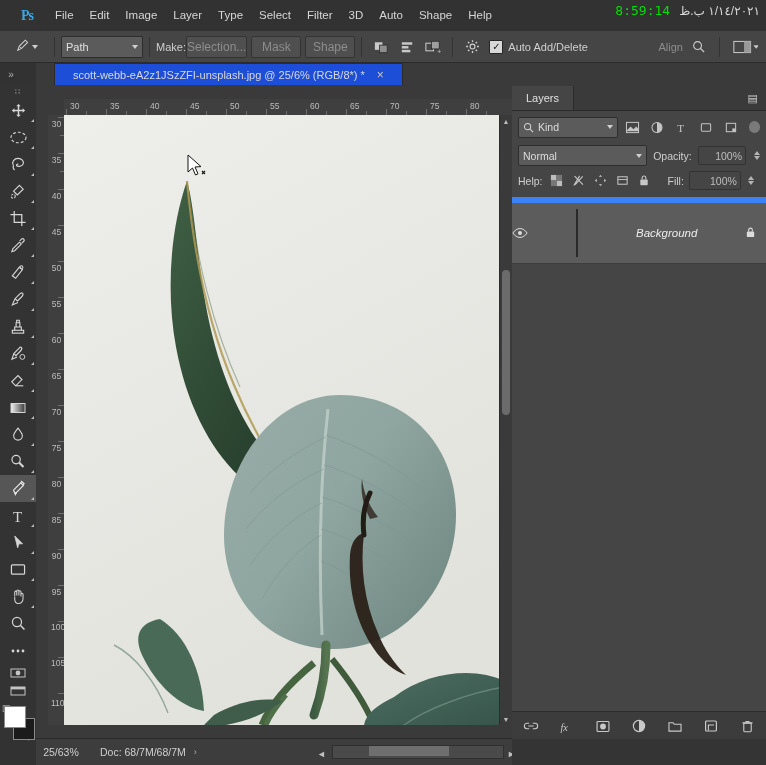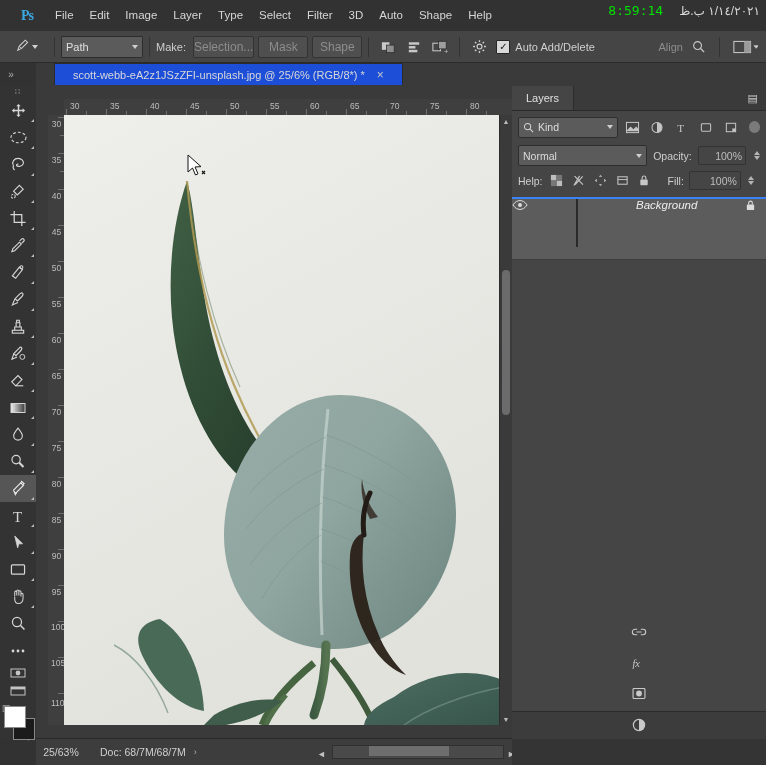--- a/index.html
+++ b/index.html
@@ -24,21 +24,21 @@
     color:#3aa8e0;font-weight:bold;font-size:14px;font-family:"Liberation Serif",serif;
     letter-spacing:-1px;
     padding-left:7px;
   }
   .menu-items{display:flex;align-items:center;height:37px;}
   .menu-item{
     padding:0 8px;height:31px;line-height:31px;font-size:11.5px;color:#d6d6d6;cursor:default;
   }
   .clock{
     position:absolute;right:6px;top:3px;
-    display:flex;align-items:center;gap:16px;
+    display:flex;align-items:center;gap:9px;
     font-size:13px;color:#00e000;font-family:"DejaVu Sans Mono",monospace;
   }
   .clock .date{color:#d8d8d8;font-family:"Liberation Sans",sans-serif;font-size:12px;}
 
   
   .optionsbar{
     position:absolute;left:0;top:31px;width:766px;height:32px;
     background:#454545;border-bottom:1px solid #2b2b2b;
     display:flex;align-items:center;padding-left:4px;box-sizing:border-box;
   }
@@ -194,31 +194,31 @@
     display:flex;align-items:center;justify-content:flex-end;padding:0 3px;font-size:10.5px;color:#bdbdbd;
   }
   .spin{display:flex;flex-direction:column;gap:1px;margin-left:2px;}
   .spin i{display:block;width:0;height:0;border-left:3px solid transparent;border-right:3px solid transparent;}
   .spin i.up{border-bottom:4px solid #b5b5b5;}
   .spin i.dn{border-top:4px solid #b5b5b5;}
   .lock-row{display:flex;align-items:center;gap:5px;padding:3px 6px;}
   .lock-icn{width:17px;height:17px;display:flex;align-items:center;justify-content:center;color:#c6c6c6;}
   .layer-list{margin-top:4px;}
   .layer-row{
-    height:60px;display:flex;align-items:flex-start;background:#5c5c5c;border-top:2px solid #3b82f6;border-bottom:1px solid #3d3d3d;gap:48px;
+    height:60px;display:flex;align-items:center;background:#5c5c5c;border-top:6px solid #3b82f6;border-bottom:1px solid #3d3d3d;gap:48px;
   }
   .eye{width:30px;display:flex;align-items:center;justify-content:center;color:#dcdcdc;}
   .thumb-box{
     width:46px;height:46px;border:1px solid #2a2a2a;background:#e8e8e3;overflow:hidden;position:relative;
   }
   .layer-name{margin-left:10px;font-style:italic;font-size:11.5px;color:#ececec;}
   .lock-right{margin-left:auto;margin-right:10px;color:#d6d6d6;}
   .layers-footer{
     position:absolute;left:0;bottom:0;width:254px;height:28px;background:#3c3c3c;border-top:1px solid #2c2c2c;
-    display:flex;align-items:center;justify-content:center;gap:18px;color:#c9c9c9;flex-direction:column;
+    display:flex;align-items:center;justify-content:center;gap:18px;color:#c9c9c9;
   }
   .ft{width:18px;height:18px;display:flex;align-items:center;justify-content:center;}
   .bottom-strip{
     position:absolute;left:512px;bottom:0;width:254px;height:26px;background:#343434;
   }
 </style>
 </head>
 <body>
 
 <div id="app">
@@ -255,21 +255,21 @@
       <span class="caret"></span>
     </div>
     <div class="vdiv"></div>
 
     <div class="combo" style="width:72px">
       <span>Path</span>
       <span class="caret"></span>
     </div>
 
     <div class="vdiv"></div>
-    <span class="lbl" style="margin-right:7px">Make:</span>
+    <span class="lbl" style="">Make:</span>
     <div class="btn-flat" style="margin-right:4px">Selection...</div>
     <div class="btn-flat" style="margin-right:4px;min-width:48px">Mask</div>
     <div class="btn-flat" style="min-width:48px">Shape</div>
 
     <div class="vdiv"></div>
     <div class="icon-btn">
       <svg width="17" height="16" viewBox="0 0 18 16">
           <rect x="2" y="3" width="8" height="8" fill="#c9c9c9"></rect>
           <rect x="7" y="6" width="8" height="8" fill="#8e8e8e" stroke="#2a2a2a" stroke-width="0.8"></rect>
         </svg>

